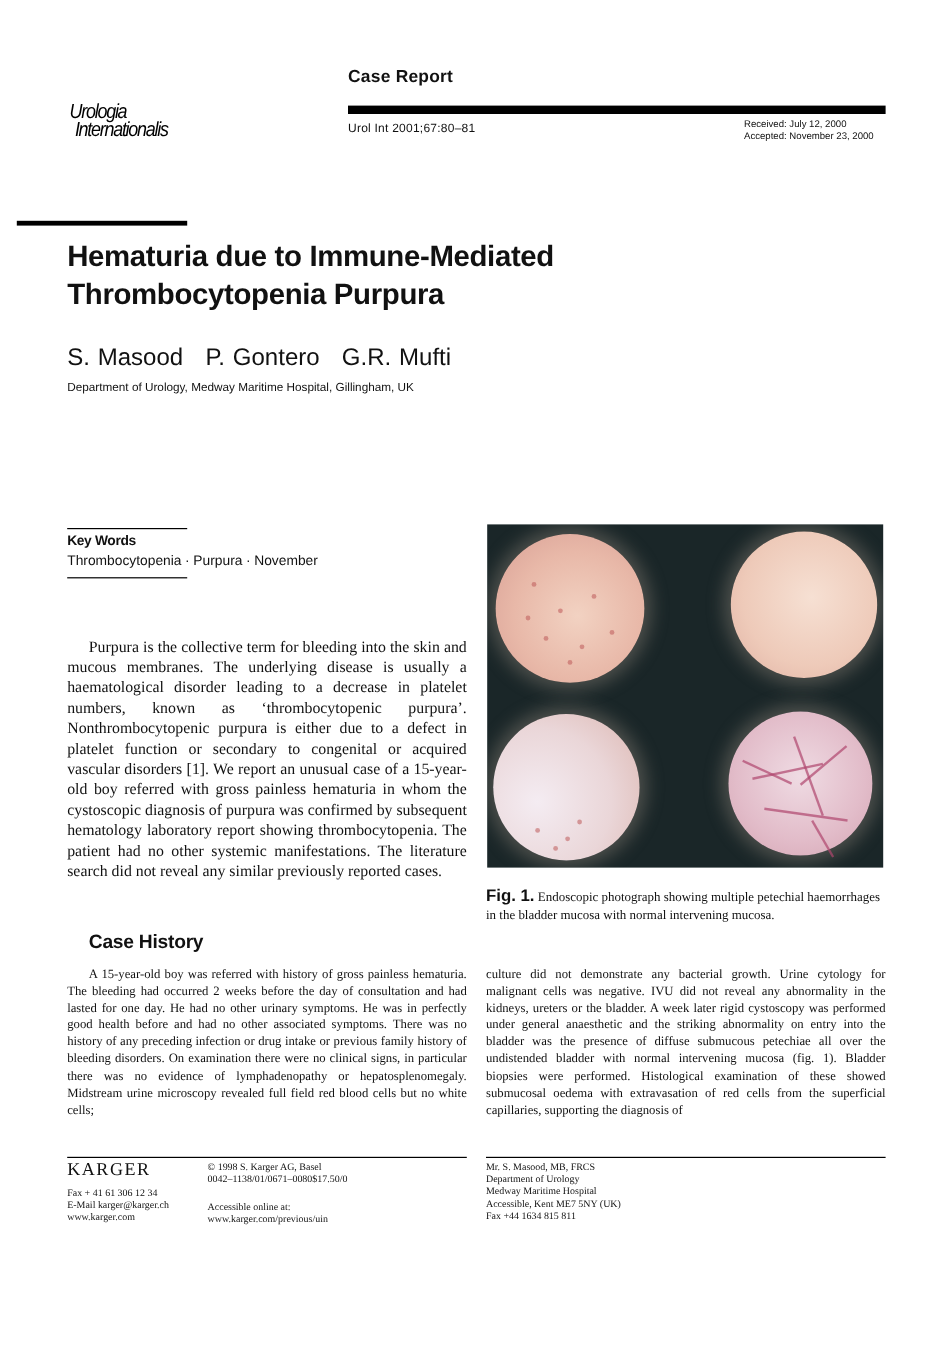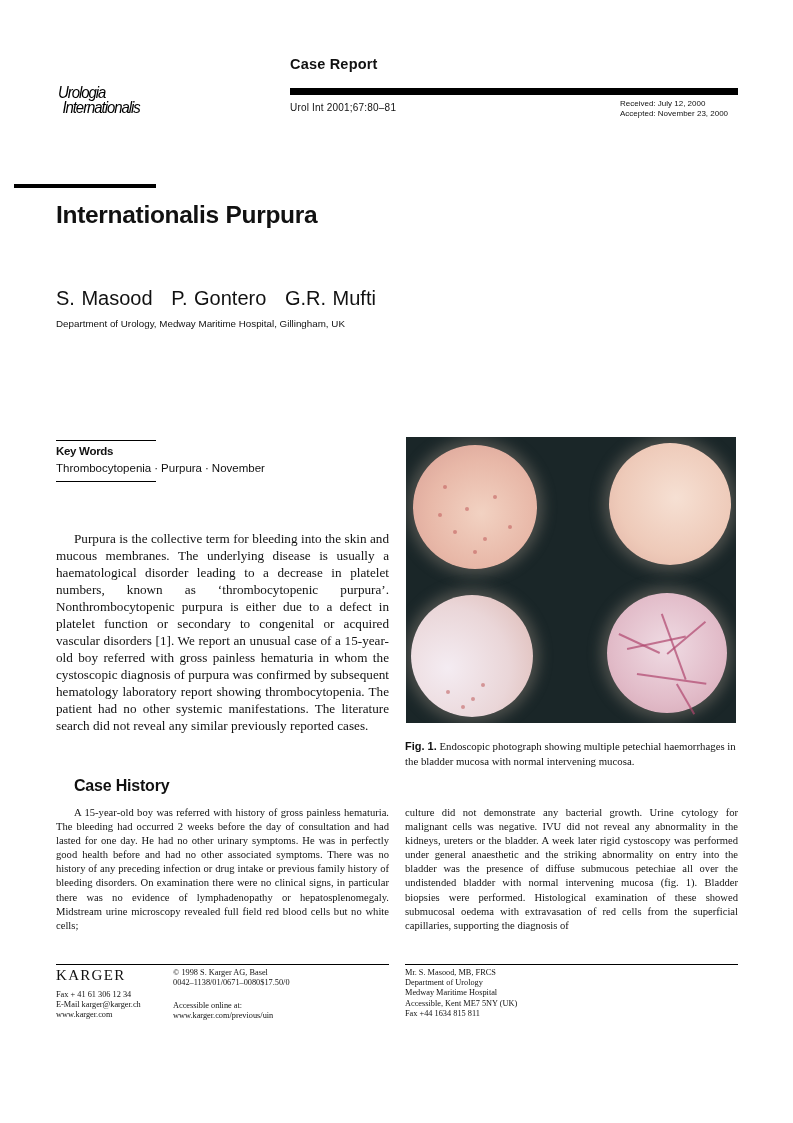--- a/index.html
+++ b/index.html
@@ -36,21 +36,21 @@
   .figure { left: 406px; top: 437px; width: 330px; height: 286px; background: #1a2628; overflow: hidden; }
   .scope { position: absolute; border-radius: 50%; box-shadow: 0 0 14px 6px rgba(140,130,120,0.45); }
   .scope.s1 { left: 7px; top: 8px; width: 124px; height: 124px; background: radial-gradient(circle at 55% 55%, #f2d2c2 0%, #e8b8a8 55%, #d79e94 100%); }
   .scope.s2 { left: 203px; top: 6px; width: 122px; height: 122px; background: radial-gradient(circle at 55% 45%, #f6e0d3 0%, #eecab9 60%, #dfb0a2 100%); }
   .scope.s3 { left: 5px; top: 158px; width: 122px; height: 122px; background: radial-gradient(circle at 30% 60%, #f4ecf2 0%, #ead6d8 55%, #dcb6b0 100%); }
   .scope.s4 { left: 201px; top: 156px; width: 120px; height: 120px; background: radial-gradient(circle at 50% 45%, #efdbe3 0%, #e2bcc9 60%, #d4a4b2 100%); }
   .dot { position: absolute; width: 4px; height: 4px; border-radius: 50%; background: rgba(190,90,90,0.55); }
   .vessel { position: absolute; height: 1.5px; background: rgba(175,70,110,0.7); transform-origin: left center; }
 
   .caption { left: 405px; top: 739px; width: 334px; font-size: 10.8px; line-height: 15px; }
-  .caption b { font-family: "Liberation Sans", sans-serif; font-size: 11px; }
+  .caption b { font-family: "Liberation Sans", sans-serif; font-size: 14px; }
 
   
   .section-h { left: 74px; top: 777px; font-size: 16px; font-weight: bold; letter-spacing: -0.2px; }
   .col { font-size: 10.6px; line-height: 14.1px; text-align: justify; margin: 0; width: 333px; }
   .col-left { left: 56px; top: 806px; text-indent: 18px; }
   .col-right { left: 405px; top: 806px; }
 
   
   .foot-rule { top: 964px; height: 1px; background: #000; }
   .karger { left: 56px; top: 967px; font-size: 15px; letter-spacing: 1.3px; }
@@ -66,21 +66,22 @@
 <div class="abs sans section-label">Case Report</div>
 <div class="abs top-rule"></div>
 <div class="abs sans citation">Urol Int 2001;67:80–81</div>
 <div class="abs sans dates">
   <div>Received: July 12, 2000</div>
   <div>Accepted: November 23, 2000</div>
 </div>
 <div class="abs left-rule"></div>
 
 <div class="abs sans title">
-  <div>Internationalis Purpura</div>
+  <div>Hematuria due to Immune-Mediated</div>
+  <div>Thrombocytopenia Purpura</div>
 </div>
 <div class="abs sans authors">
   <span>S. Masood</span>
   <span>P. Gontero</span>
   <span>G.R. Mufti</span>
 </div>
 <div class="abs sans affiliation">Department of Urology, Medway Maritime Hospital, Gillingham, UK</div>
 
 <div class="abs kw-rule" style="top:440px"></div>
 <div class="abs sans kw-title">Key Words</div>

